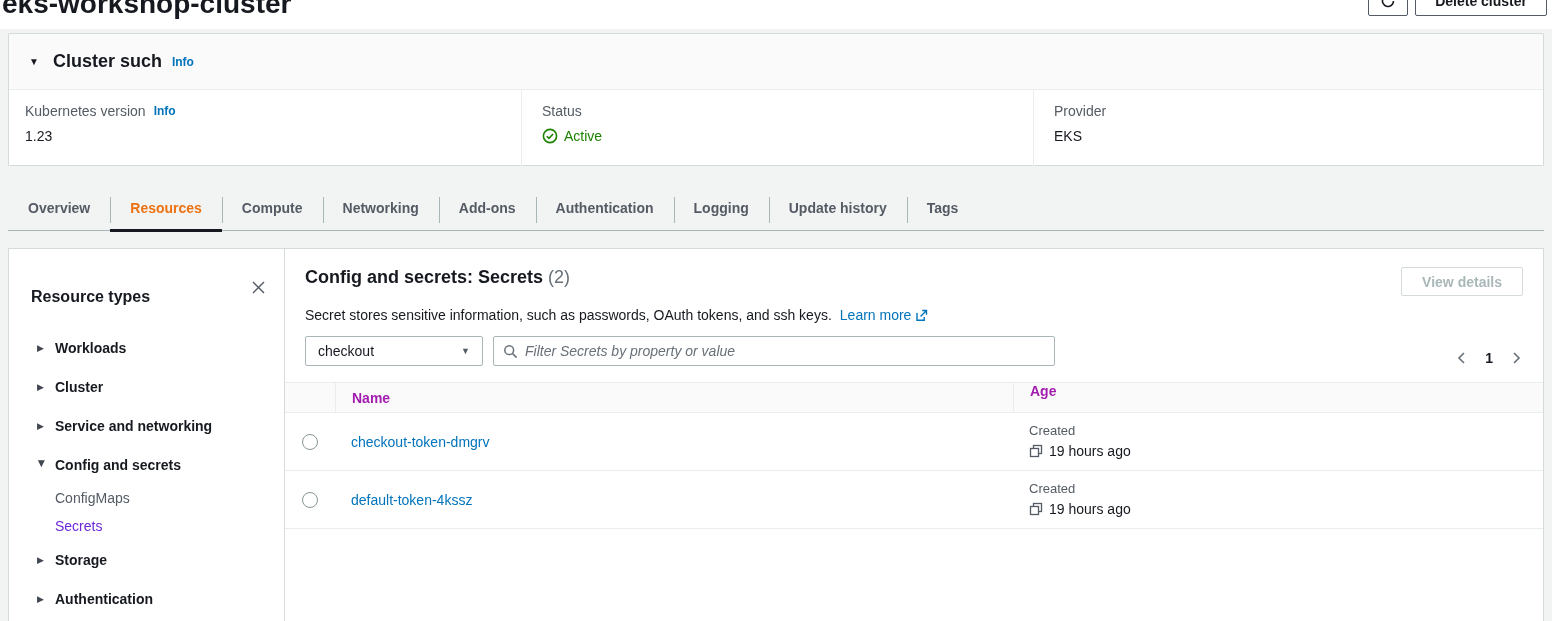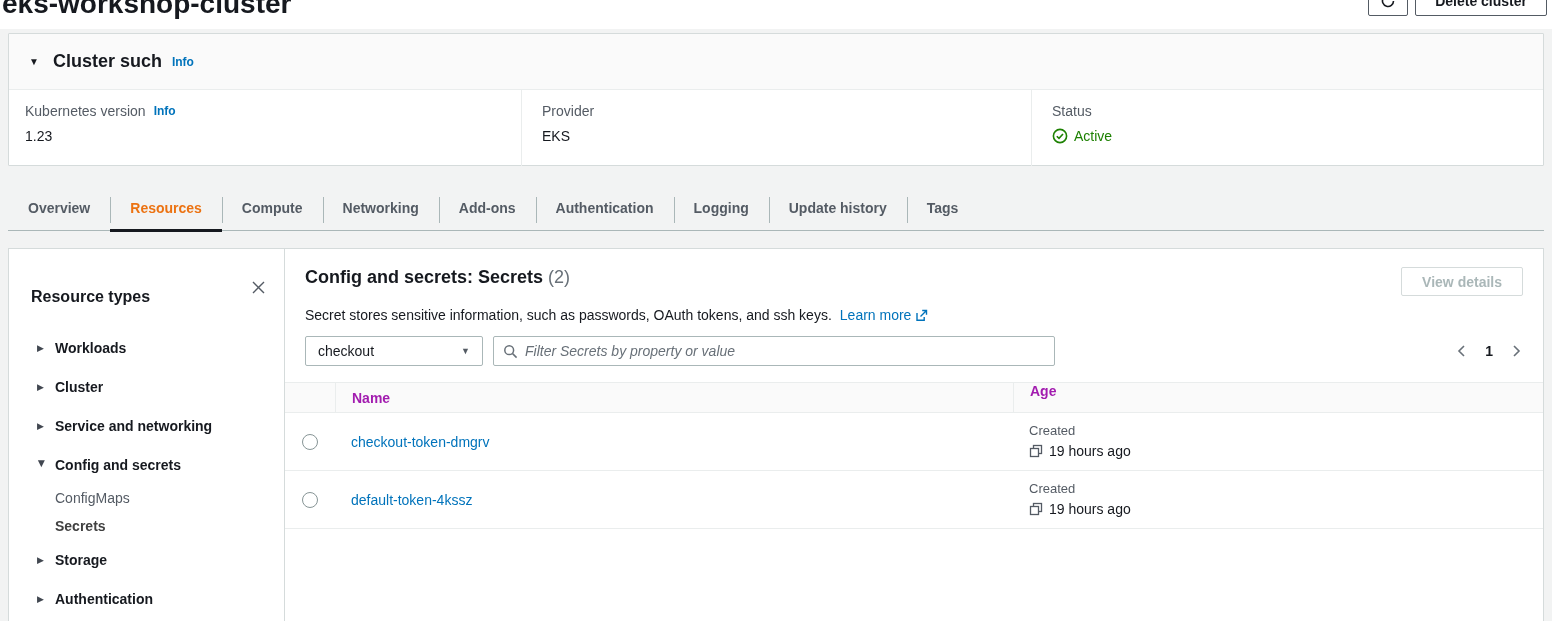--- a/index.html
+++ b/index.html
@@ -49,34 +49,34 @@
   .sidebar-header { display:flex; align-items:center; justify-content:space-between; padding:0 16px 0 22px; }
   .sidebar-title { font-size:16px; font-weight:700; color:#16191f;margin-top:20px; }
   .close-btn { width:20px; height:20px; display:flex; align-items:center; justify-content:center; cursor:pointer; }
   .tree { margin-top:22px; }
   .tree-item { height:39px; display:flex; align-items:center; padding-left:28px; cursor:pointer; }
   .tree-item .tri { display:inline-block; font-size:9px; color:#414750; width:12px; margin-right:6px; transition:none; }
   .tree-item.expanded .tri { transform:rotate(90deg); transform-origin:40% 50%; }
   .tree-label { font-size:14px; font-weight:700; color:#16191f; }
   .tree-child { height:28px; display:flex; align-items:center; padding-left:46px; cursor:pointer; }
   .tree-child .tree-label { font-weight:400; color:#545b64; }
-  .tree-child.selected .tree-label { font-weight:700; color:#404040; }
+  .tree-child.selected .tree-label { font-weight:400; color:#6d28d9; }
   
   .main { flex:1; padding:18px 20px 0 20px; position:relative; min-width:0; }
   .main-header { display:flex; align-items:flex-start; justify-content:space-between; }
   .main-title { font-size:18px; font-weight:700; color:#16191f; }
   .main-count { font-weight:400; color:#687078; }
   .btn-disabled {
     background:#fff; border:1px solid #d5dbdb; border-radius:2px; color:#aab7b8;
     font-weight:700; font-size:14px; height:29px; padding:0 20px; cursor:default;
     font-family:"Liberation Sans", sans-serif;
   }
   .desc-row { margin-top:11px; font-size:14px; color:#16191f; display:flex; align-items:center; gap:8px; }
   .learn-more { color:#0073bb; text-decoration:none; display:inline-flex; align-items:center; gap:4px; cursor:pointer; }
-  .filter-row { margin-top:13px; display:flex; align-items:center; }
+  .filter-row { margin-top:13px; display:flex; align-items:flex-end; }
   .dropdown { width:178px; height:30px; border:1px solid #aab7b8; border-radius:2px; background:#fff;
     display:flex; align-items:center; justify-content:space-between; padding:0 12px; font-size:14px; cursor:pointer; }
   .dropdown .caret { font-size:9px; color:#545b64; }
   .searchbox { margin-left:10px; width:562px; height:30px; border:1px solid #aab7b8; border-radius:2px; background:#fff;
     display:flex; align-items:center; padding:0 9px; gap:7px; }
   .searchbox input { border:none; outline:none; flex:1; font-size:14px; font-family:"Liberation Sans", sans-serif; color:#16191f; background:transparent; }
   .searchbox input::placeholder { font-style:italic; color:#687078; }
   .pagination { margin-left:auto; display:flex; align-items:center; gap:16px; }
   .page-num { font-size:14px; font-weight:700; color:#16191f; cursor:pointer; }
   .page-arrow { display:flex; align-items:center; cursor:pointer; }
@@ -121,39 +121,39 @@
     <a class="info-link">Info</a>
   </div>
   <div class="card-body">
     <div class="col col-1">
       <div class="field-label">
         <span>Kubernetes version</span>
         <a class="info-link" style="margin-left:0;">Info</a>
       </div>
       <div class="field-value">1.23</div>
     </div>
-    <div class="col col-3">
-      <div class="field-label">
-          <span>Provider</span>
-        </div>
-      <div class="field-value">EKS</div>
-    </div>
     <div class="col col-2">
       <div class="field-label">
           <span>Status</span>
         </div>
       <div class="field-value status-value">
         <span>
           <svg width="16" height="16" viewBox="0 0 16 16">
               <circle cx="8" cy="8" r="6.6" fill="none" stroke="#1d8102" stroke-width="1.6"></circle>
               <path d="M4.8 8.2l2.2 2.2 4-4.4" fill="none" stroke="#1d8102" stroke-width="1.6"></path>
             </svg>
         </span>
         <span>Active</span>
       </div>
+    </div>
+    <div class="col col-3">
+      <div class="field-label">
+          <span>Provider</span>
+        </div>
+      <div class="field-value">EKS</div>
     </div>
   </div>
 </div>
 
 <div class="tabs-bar">
   <div class="tab">Overview</div>
   <div class="tab active">Resources</div>
   <div class="tab">Compute</div>
   <div class="tab">Networking</div>
   <div class="tab">Add-ons</div>

